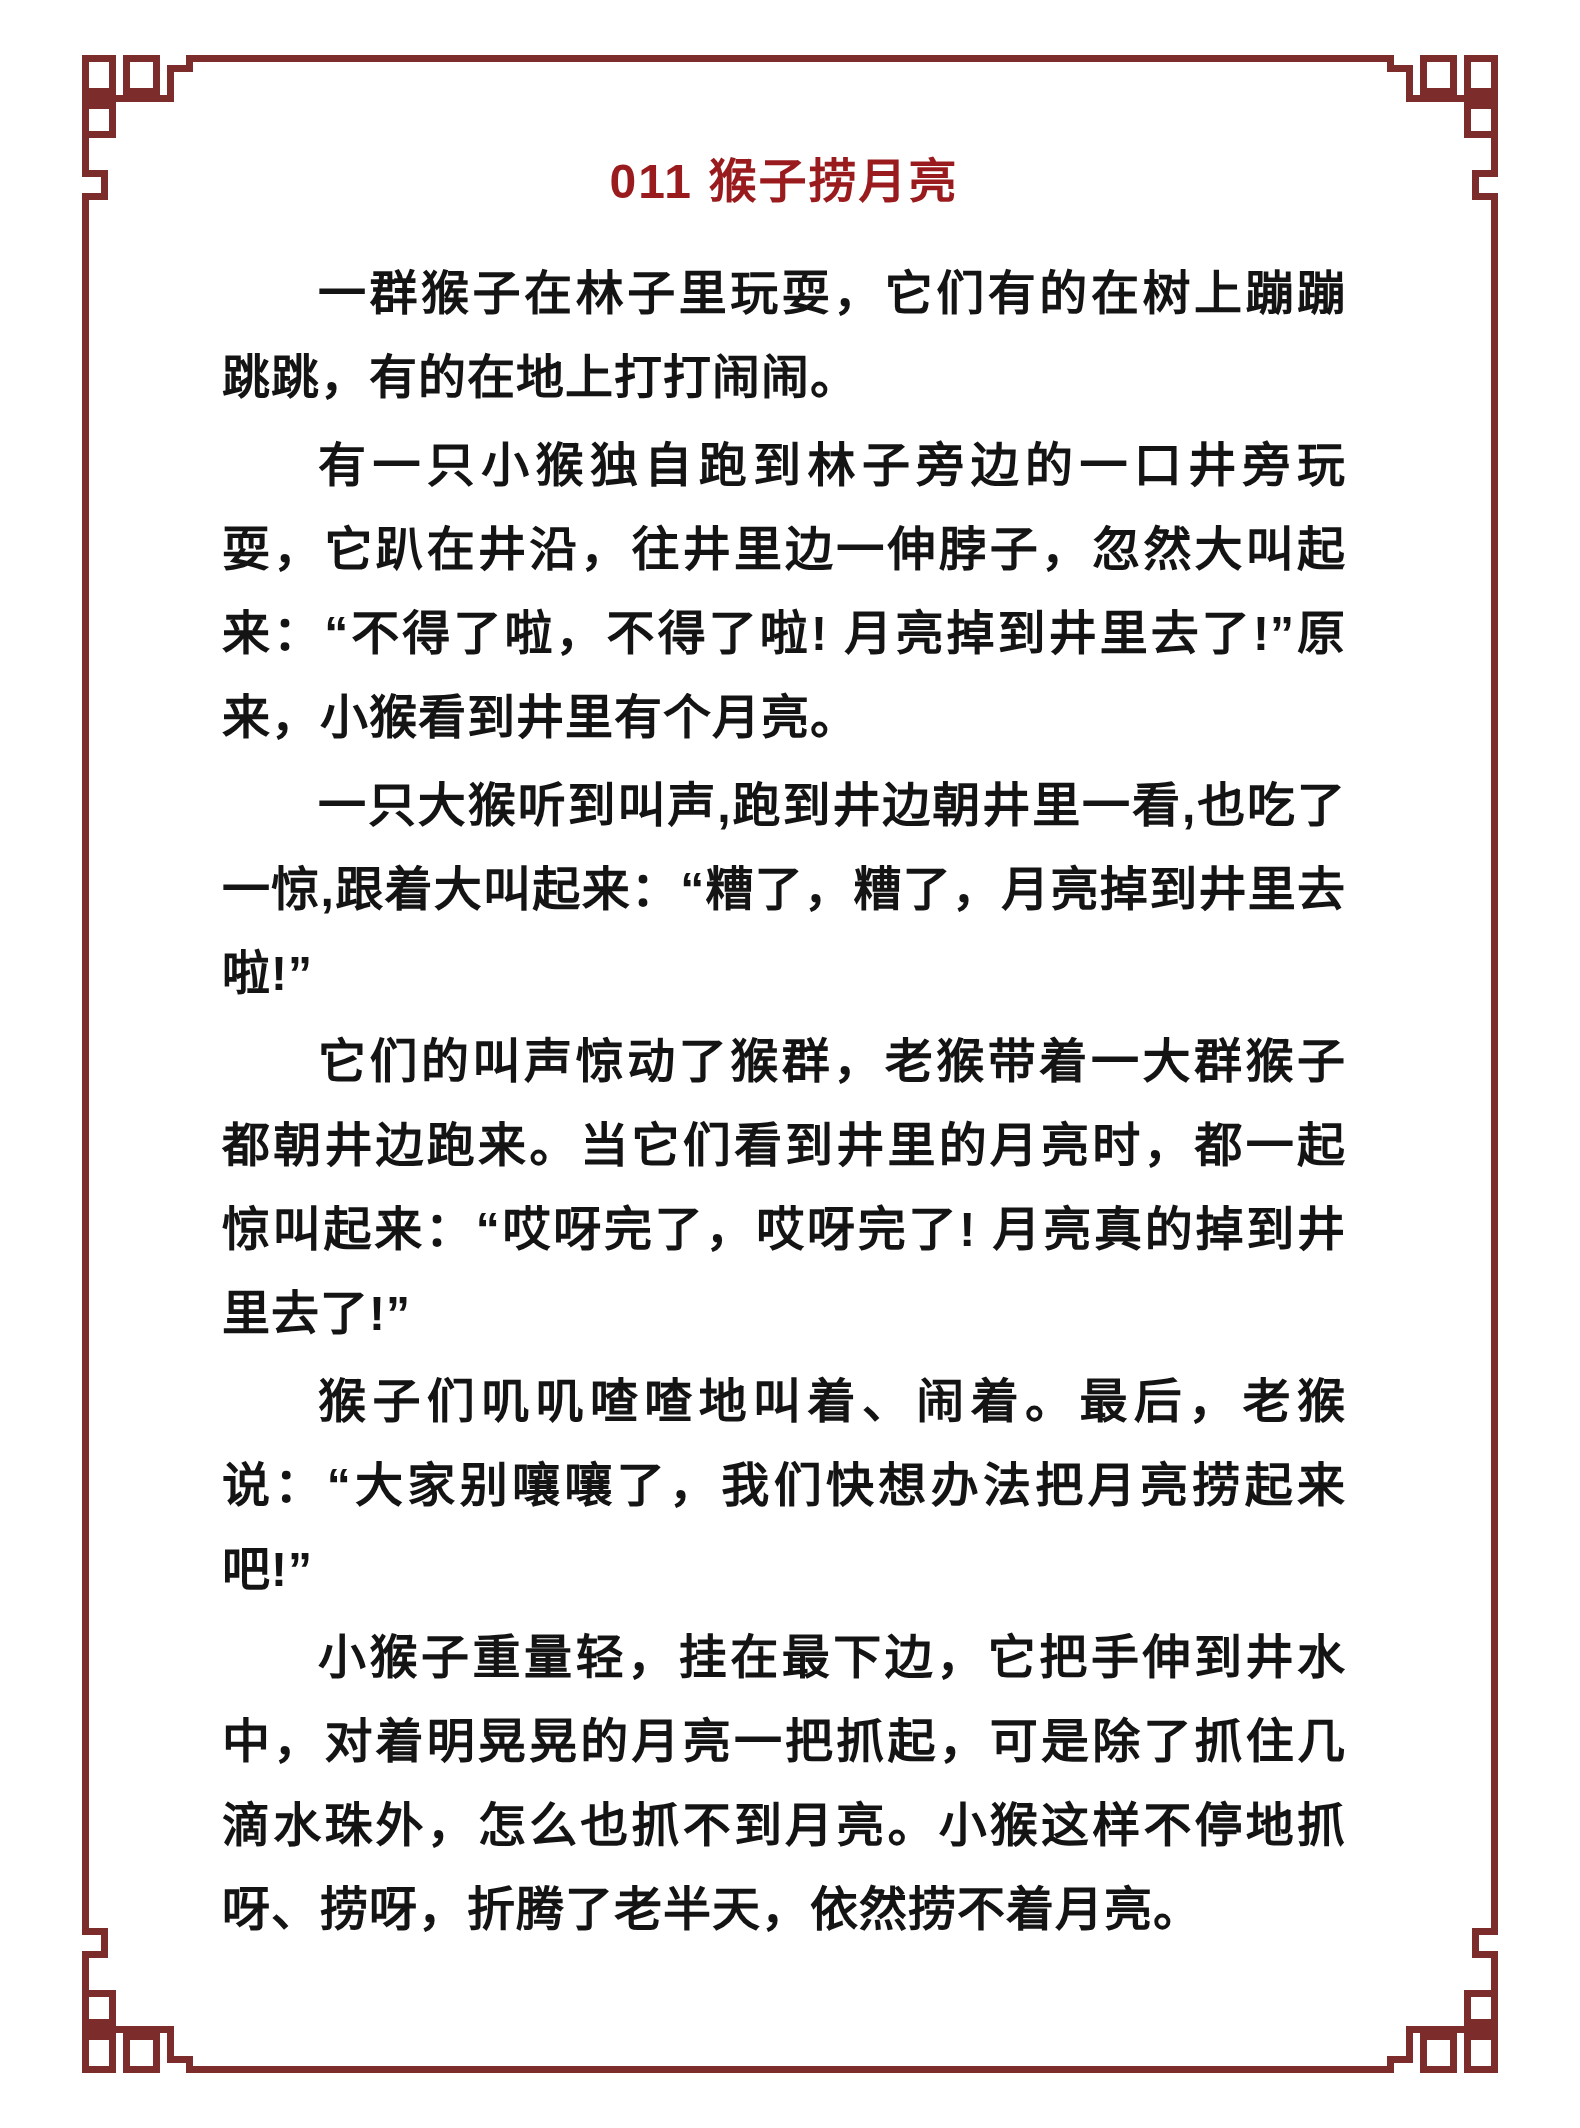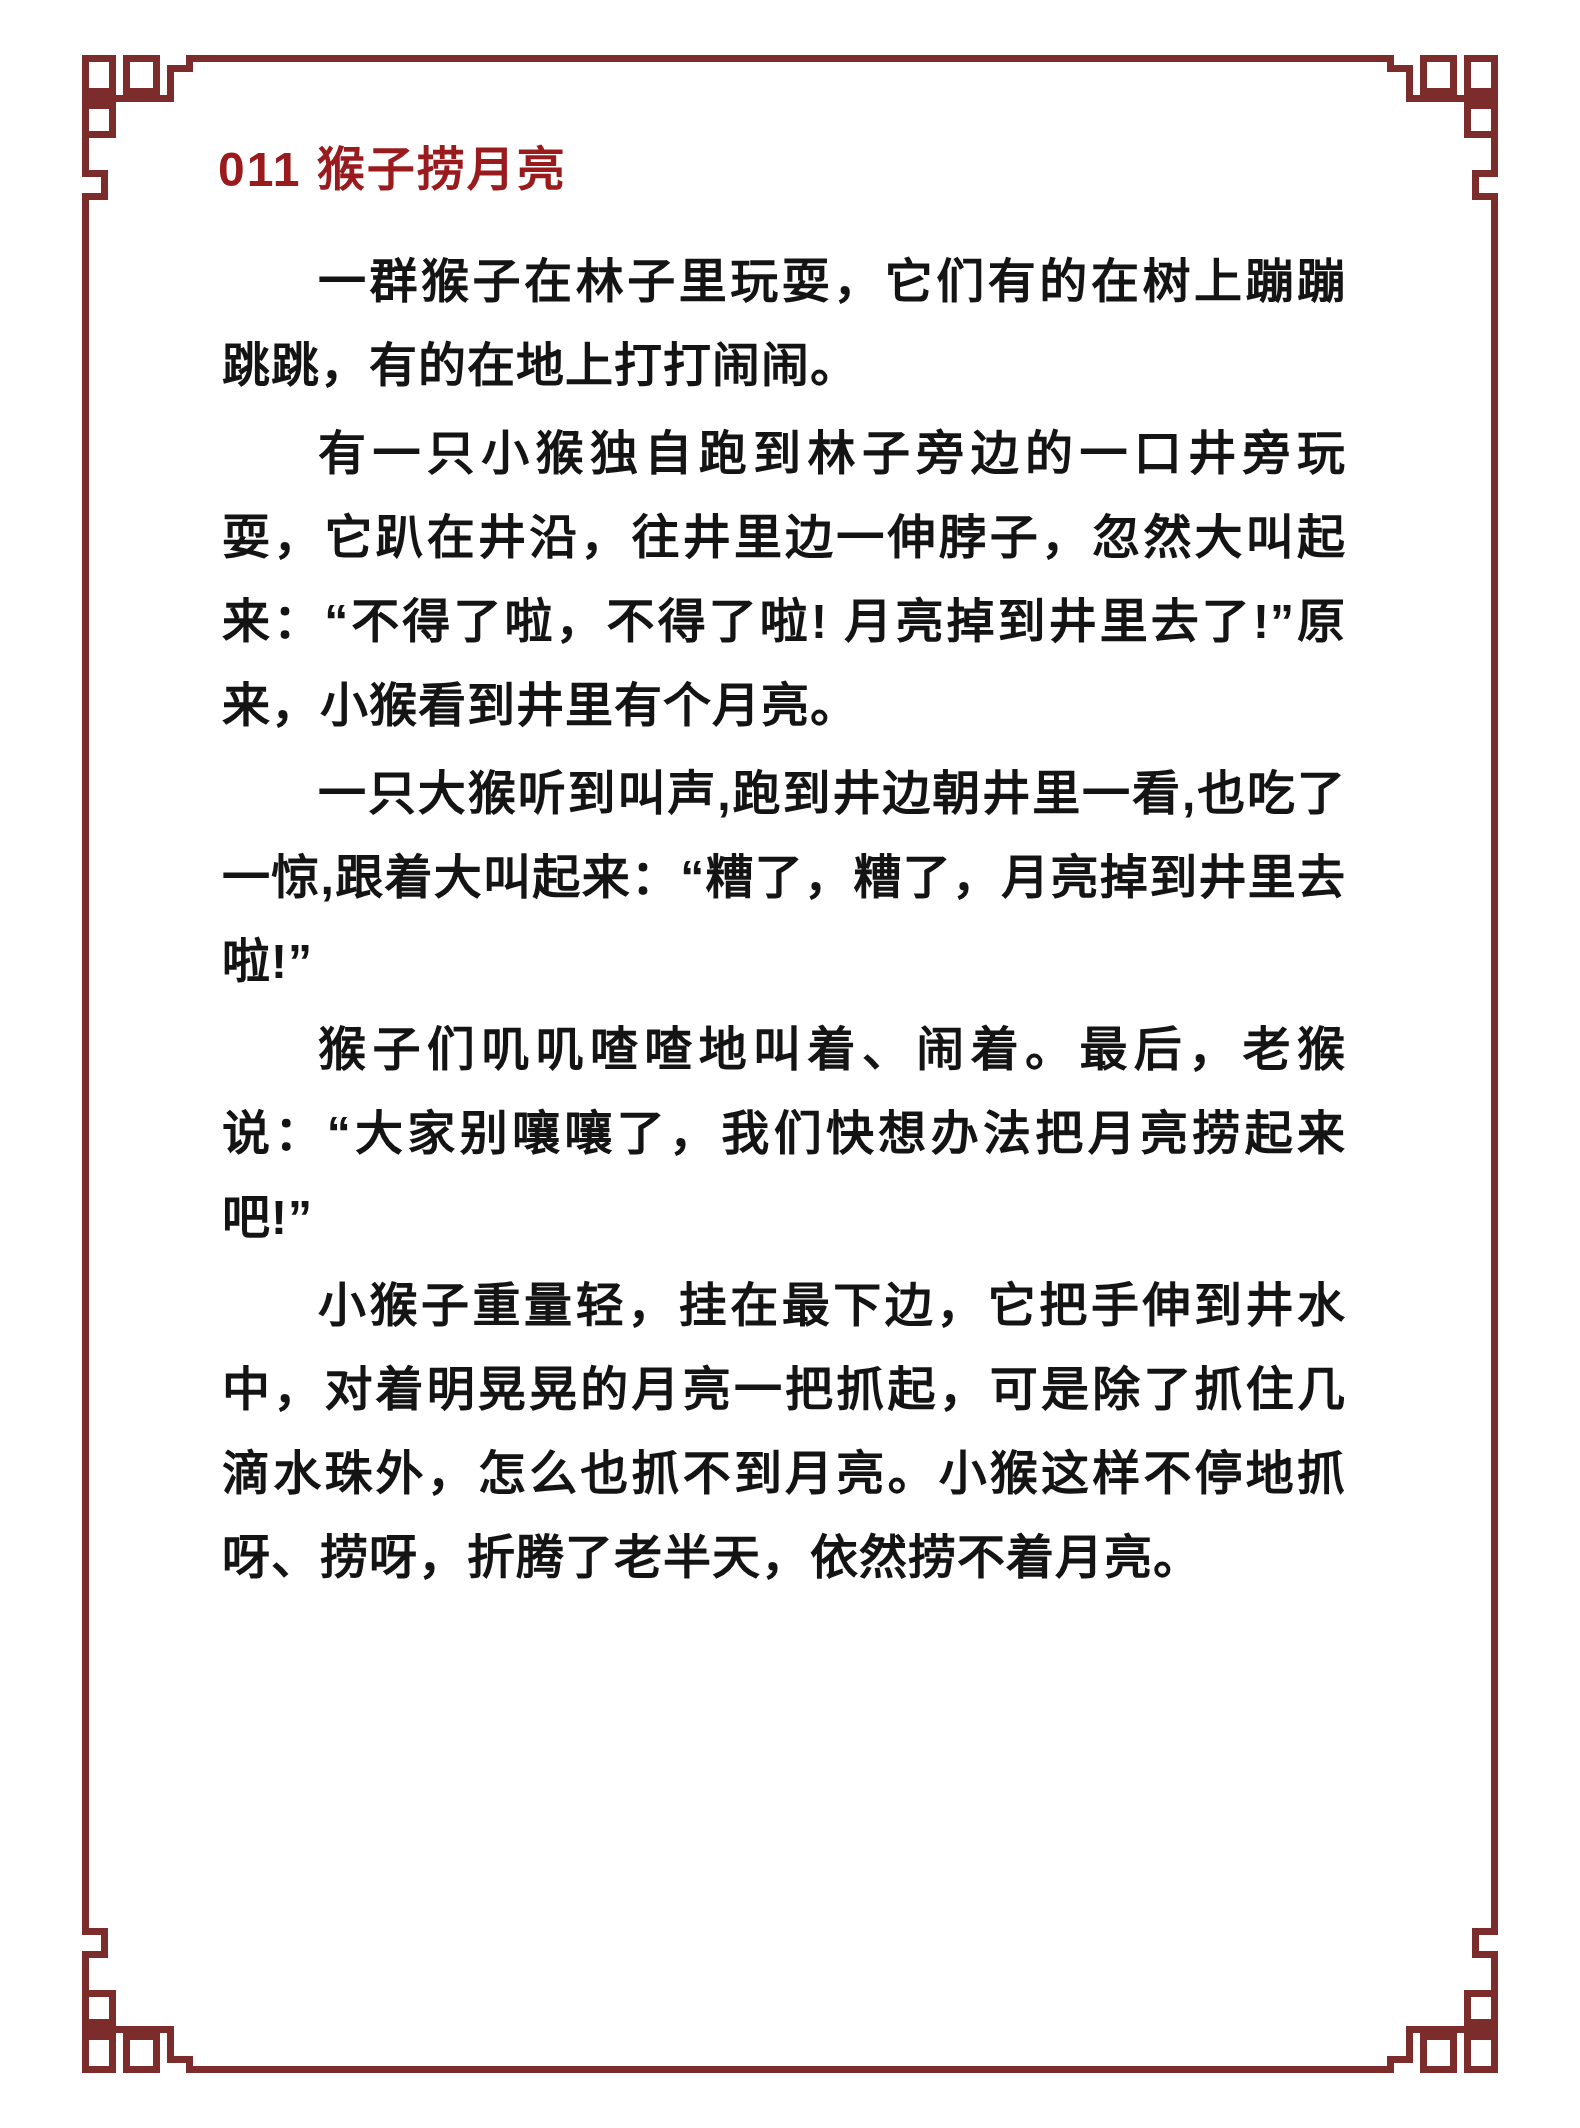--- a/index.html
+++ b/index.html
@@ -26,21 +26,22 @@
   #corner-br { left: 1328px; top: 1843px; transform: scale(-1,-1); }
 
   
   .content {
     position: absolute;
     left: 218px;
     top: 138px;
     width: 1132px;
   }
   .page-title {
-    margin: 0 0 38px 0;
+    margin: 12px 0 38px 0;
+    text-align: center;
     font-size: 48px;
     font-weight: bold;
     letter-spacing: 2px;
     color: #9a1b1d;
     line-height: 64px;
   }
   .para {
     margin: 4px;
     font-size: 48px;
     line-height: 84px;
@@ -112,20 +113,21 @@
 <div class="content">
   <h1 class="page-title">011 猴子捞月亮</h1>
   <div>
 
       <p class="para">一群猴子在林子里玩耍，它们有的在树上蹦蹦跳跳，有的在地上打打闹闹。</p>
 
       <p class="para">有一只小猴独自跑到林子旁边的一口井旁玩耍，它趴在井沿，往井里边一伸脖子，忽然大叫起来：“不得了啦，不得了啦! 月亮掉到井里去了!”原来，小猴看到井里有个月亮。</p>
 
       <p class="para">一只大猴听到叫声,跑到井边朝井里一看,也吃了一惊,跟着大叫起来：“糟了，糟了，月亮掉到井里去啦!”</p>
 
+      <p class="para">它们的叫声惊动了猴群，老猴带着一大群猴子都朝井边跑来。当它们看到井里的月亮时，都一起惊叫起来：“哎呀完了，哎呀完了! 月亮真的掉到井里去了!”</p>
 
       <p class="para">猴子们叽叽喳喳地叫着、闹着。最后，老猴说：“大家别嚷嚷了，我们快想办法把月亮捞起来吧!”</p>
 
 
 
       <p class="para">小猴子重量轻，挂在最下边，它把手伸到井水中，对着明晃晃的月亮一把抓起，可是除了抓住几滴水珠外，怎么也抓不到月亮。小猴这样不停地抓呀、捞呀，折腾了老半天，依然捞不着月亮。</p>
     </div>
 </div>
 
 </body></html>

